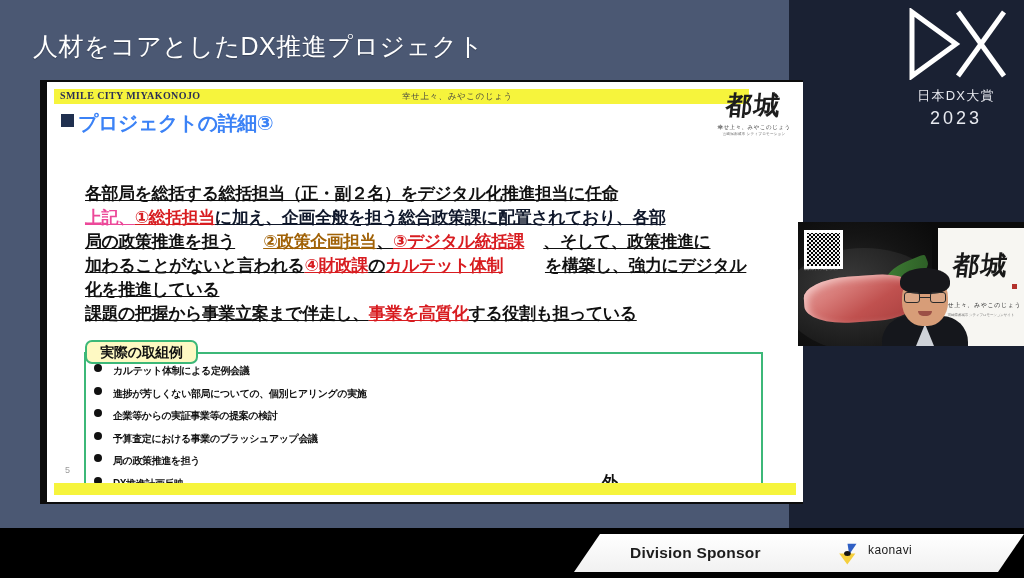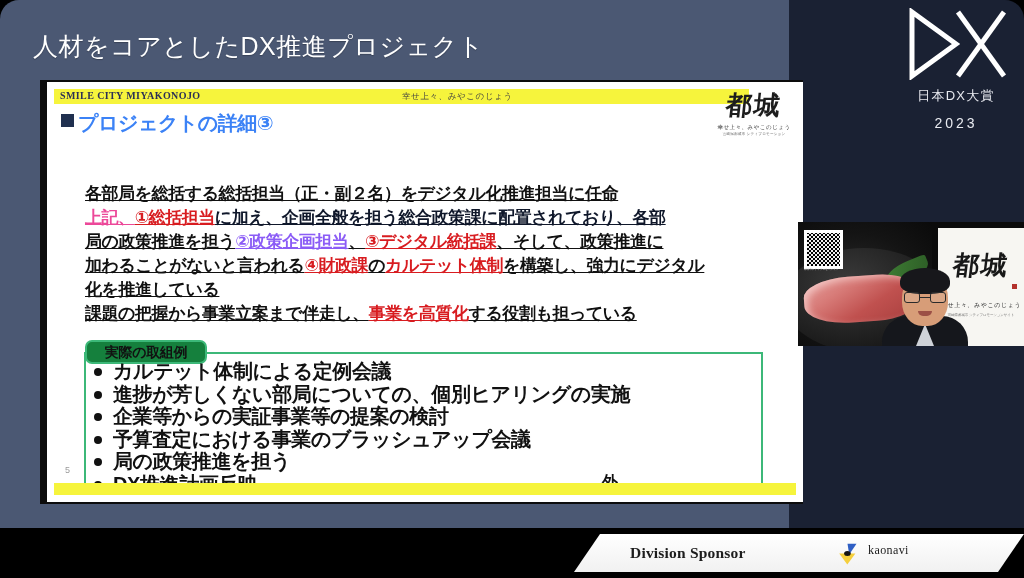--- a/index.html
+++ b/index.html
@@ -12,21 +12,20 @@
     height: 578px;
     overflow: hidden;
     font-family: "Liberation Sans", "DejaVu Sans", sans-serif;
   }
   .stage {
     position: relative;
     width: 1024px;
     height: 578px;
     background: #000000;
     overflow: hidden;
-    border-radius: 19px;
   }
 
   
   .bg-left {
     position: absolute;
     left: 0; top: 0;
     width: 789px; height: 540px;
     background: #4b5873;
   }
   .bg-right {
@@ -66,22 +65,22 @@
     margin: 0 auto;
   }
   .award-name {
     margin-top: 3px;
     font-size: 13px;
     letter-spacing: 1.2px;
     color: #e8eaf0;
     white-space: nowrap;
   }
   .award-year {
-    margin-top: 10px;
-    font-size: 14px;
+    margin-top: 3px;
+    font-size: 18px;
     letter-spacing: 3px;
     color: #e8eaf0;
   }
 
   
   .slide-shadow {
     position: absolute;
     left: 40px; top: 80px;
     width: 763px; height: 424px;
     background: #0c0c0c;
@@ -202,39 +201,39 @@
     position: absolute;
     left: 37px; top: 270px;
     width: 679px; height: 138px;
     border: 2px solid #3cb878;
     box-sizing: border-box;
     background: #ffffff;
   }
   .examples-tab {
     position: absolute;
     left: 38px; top: 258px;
-    width: 122px; height: 24px;
-    background: #15803d;
+    width: 113px; height: 24px;
+    background: #fef9c3;
     border: 2px solid #3cb878;
     border-radius: 7px;
     box-sizing: border-box;
     font-size: 14px;
     font-weight: bold;
     color: #111;
     text-align: center;
     line-height: 21px;
     letter-spacing: -.3px;
   }
   .ex-list {
     position: absolute;
     left: 47px; top: 278px;
     width: 660px;
   }
   .ex-item {
-    font-size: 20px;
+    font-size: 10px;
     font-weight: bold;
     color: #111111;
     line-height: 22.5px;
     letter-spacing: -.4px;
     white-space: nowrap;
   }
   .ex-dot {
     display: inline-block;
     width: 8px; height: 8px;
     border-radius: 50%;
@@ -419,21 +418,21 @@
     left: 36px; top: 47px;
     width: 14px; height: 5px;
     border-radius: 0 0 8px 8px;
     background: #9c5046;
   }
 
   
   .sponsor-wrap {
     position: absolute;
     left: 574px; top: 534px;
-    width: 450px; height: 40px; font-family: Liberation Serif, serif;
+    width: 450px; height: 40px;
   }
   .sponsor-bar {
     position: absolute;
     left: 0; top: 0;
     width: 450px; height: 38px;
     background: linear-gradient(#ffffff, #f1f1f1);
     clip-path: polygon(26px 0, 450px 0, 424px 38px, 0 38px);
   }
   .sponsor-label {
     position: absolute;
@@ -496,22 +495,22 @@
     </div>
 
     <div class="slide-h1">
       <span class="sq-marker"></span><span>プロジェクトの詳細③</span>
     </div>
 
 
     <div class="body-block" id="body-block">
         <div class="body-line"><span class="ul" style="color: rgb(17, 17, 17);">各部局を総括する総括担当（正・副２名）をデジタル化推進担当に任命</span></div>
         <div class="body-line"><span class="ul" style="color: #ec4899;">上記、</span><span class="ul" style="color: rgb(216, 28, 32);">①総括担当</span><span class="ul" style="color: #0f172a;">に加え、企画全般を担う総合政策課に配置されており、各部</span></div>
-        <div class="body-line"><span class="ul" style="color: rgb(17, 17, 17);">局の政策推進を担う</span><span class="ul" style="color: #8b5cf6;">②政策企画担当</span><span class="ul" style="color: rgb(17, 17, 17);">、</span><span class="ul" style="color: rgb(216, 28, 32);">③デジタル統括課</span><span class="ul" style="color: rgb(17, 17, 17);">、そして、政策推進に</span></div>
-        <div class="body-line"><span class="ul" style="color: rgb(17, 17, 17);">加わることがないと言われる</span><span class="ul" style="color: rgb(216, 28, 32);">④財政課</span><span class="ul" style="color: rgb(17, 17, 17);">の</span><span class="ul" style="color: rgb(216, 28, 32);">カルテット体制</span><span class="ul" style="color: rgb(17, 17, 17);">を構築し、強力にデジタル</span></div>
+        <div class="body-line"><span class="ul" style="color: rgb(17, 17, 17);">局の政策推進を担う</span><span class="ul" style="color: #a16207; margin-left: 28px;">②政策企画担当</span><span class="ul" style="color: rgb(17, 17, 17);">、</span><span class="ul" style="color: rgb(216, 28, 32);">③デジタル統括課</span><span class="ul" style="color: rgb(17, 17, 17); padding-left: 19px;">、そして、政策推進に</span></div>
+        <div class="body-line"><span class="ul" style="color: rgb(17, 17, 17);">加わることがないと言われる</span><span class="ul" style="color: rgb(216, 28, 32);">④財政課</span><span class="ul" style="color: rgb(17, 17, 17);">の</span><span class="ul" style="color: rgb(216, 28, 32);">カルテット体制</span><span class="ul" style="color: rgb(17, 17, 17); margin-left: 42px;">を構築し、強力にデジタル</span></div>
         <div class="body-line"><span class="ul" style="color: rgb(17, 17, 17);">化を推進している</span></div>
         <div class="body-line"><span class="ul" style="color: rgb(17, 17, 17);">課題の把握から事業立案まで伴走し、</span><span class="ul" style="color: rgb(216, 28, 32);">事業を高質化</span><span class="ul" style="color: rgb(17, 17, 17);">する役割も担っている</span></div>
       </div>
 
     <div class="examples"></div>
     <div class="examples-tab">実際の取組例</div>
     <div class="ex-list" id="ex-list">
         <div class="ex-item"><span class="ex-dot"></span><span>カルテット体制による定例会議</span></div>
         <div class="ex-item"><span class="ex-dot"></span><span>進捗が芳しくない部局についての、個別ヒアリングの実施</span></div>
         <div class="ex-item"><span class="ex-dot"></span><span>企業等からの実証事業等の提案の検討</span></div>

